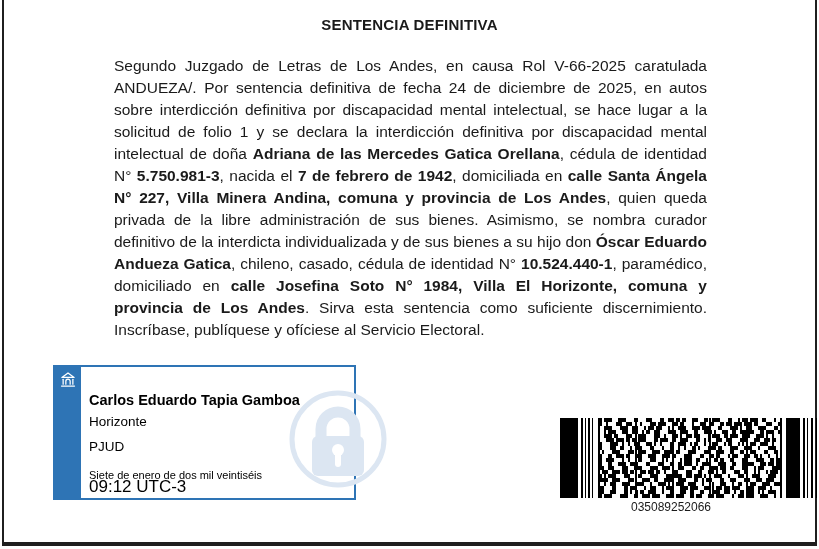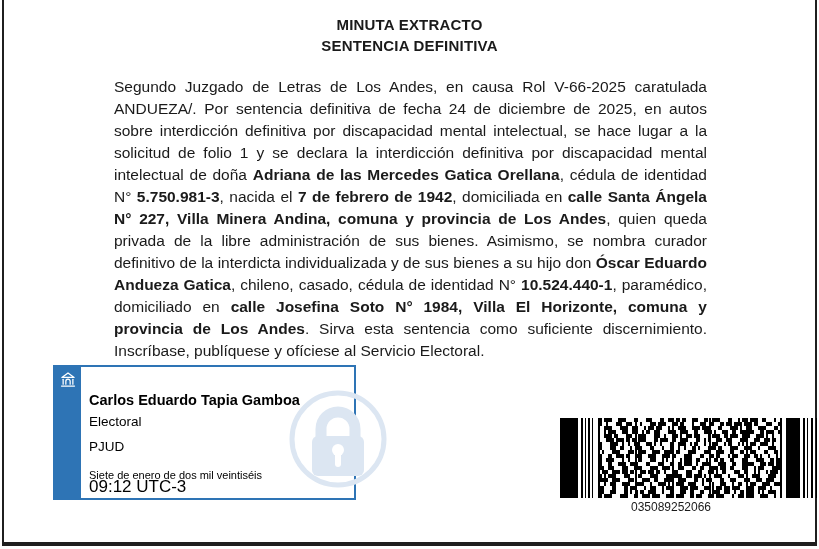--- a/index.html
+++ b/index.html
@@ -32,21 +32,20 @@
   .barcode-wrap { position:absolute; left:508px; top:418px; width:270px; text-align:center;padding-left:48px; }
   .barcode-wrap svg { display:block; }
   .barcode-number { margin-top:2px; font-size:12px; line-height:14px; color:#1a1a1a; }
 </style>
 </head>
 <body>
 
 <div class="page">
 
   <div class="title-block">
-    <div>MINUTA EXTRACTO</div>
     <div>SENTENCIA DEFINITIVA</div>
   </div>
 
   <p class="body-paragraph"><span>Segundo Juzgado de Letras de Los Andes, en causa Rol V-66-2025 caratulada ANDUEZA/. Por sentencia definitiva de fecha 24 de diciembre de 2025, en autos sobre interdicción definitiva por discapacidad mental intelectual, se hace lugar a la solicitud de folio 1 y se declara la interdicción definitiva por discapacidad mental intelectual de doña </span><span class="b">Adriana de las Mercedes Gatica Orellana</span><span>, cédula de identidad N° </span><span class="b">5.750.981-3</span><span>, nacida el </span><span class="b">7 de febrero de 1942</span><span>, domiciliada en </span><span class="b">calle Santa Ángela N° 227, Villa Minera Andina, comuna y provincia de Los Andes</span><span>, quien queda privada de la libre administración de sus bienes. Asimismo, se nombra curador definitivo de la interdicta individualizada y de sus bienes a su hijo don </span><span class="b">Óscar Eduardo Andueza Gatica</span><span>, chileno, casado, cédula de identidad N° </span><span class="b">10.524.440-1</span><span>, paramédico, domiciliado en </span><span class="b">calle Josefina Soto N° 1984, Villa El Horizonte, comuna y provincia de Los Andes</span><span>. Sirva esta sentencia como suficiente discernimiento. Inscríbase, publíquese y ofíciese al Servicio Electoral.</span></p>
 
   <div class="sig-box">
     <div class="sig-bar">
       <svg width="18" height="18" viewBox="0 0 20 20" fill="none" stroke="#ffffff" stroke-width="1.4" stroke-linejoin="round" stroke-linecap="round">
         <path d="M3.2 7.2 L10 2.2 L16.8 7.2 Z"></path>
         <line x1="4.6" y1="9.2" x2="4.6" y2="14.6"></line>
@@ -57,21 +56,21 @@
     </div>
     <svg class="lock-wm" width="104" height="104" viewBox="0 0 104 104">
       <circle cx="52" cy="52" r="46" fill="none" stroke="var(--watermark,#DCE6F2)" stroke-width="5"></circle>
       <path d="M35 54 v-12 a17 17 0 0 1 34 0 v12" fill="none" stroke="var(--watermark,#DCE6F2)" stroke-width="11"></path>
       <rect x="26" y="49" width="52" height="40" rx="6" fill="var(--watermark,#DCE6F2)"></rect>
       <circle cx="52" cy="63" r="6" fill="#ffffff"></circle>
       <rect x="49" y="65" width="6" height="15" rx="3" fill="#ffffff"></rect>
     </svg>
     <div class="sig-content">
       <div class="sig-name">Carlos Eduardo Tapia Gamboa</div>
-      <div class="sig-role">Electoral</div>
+      <div class="sig-role">Horizonte</div>
       <div class="sig-inst">PJUD</div>
       <div class="sig-date">Siete de enero de dos mil veintiséis</div>
       <div class="sig-time">09:12 UTC-3</div>
     </div>
   </div>
 
   <div class="barcode-wrap">
     <svg id="barcode-svg" width="270" height="80" viewBox="0 0 270 80">
         <rect x="0" y="0" width="18" height="80" fill="#000"></rect>
         <rect x="21" y="0" width="2" height="80" fill="#000"></rect>

